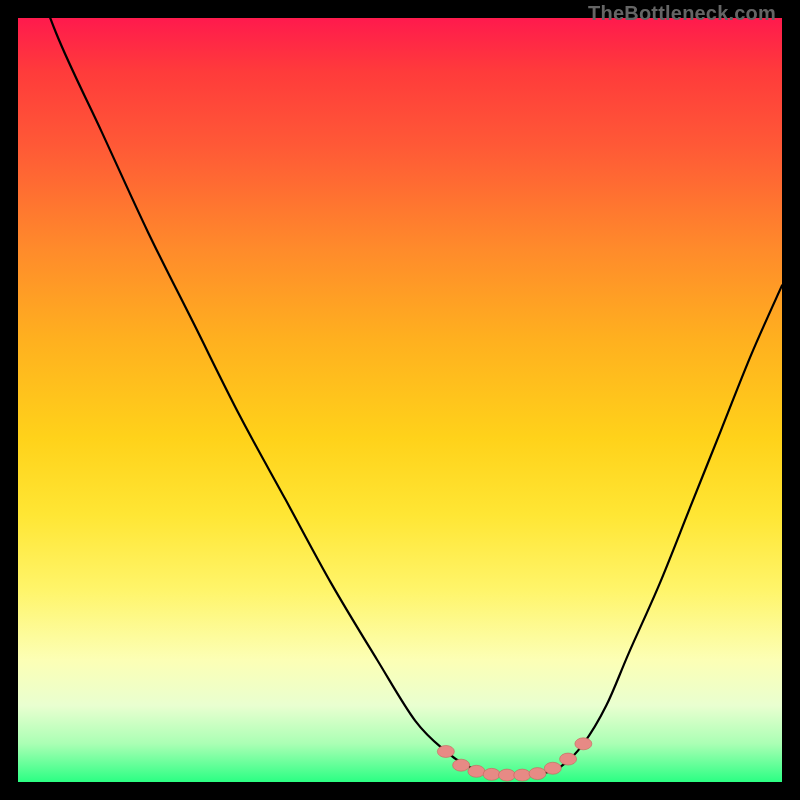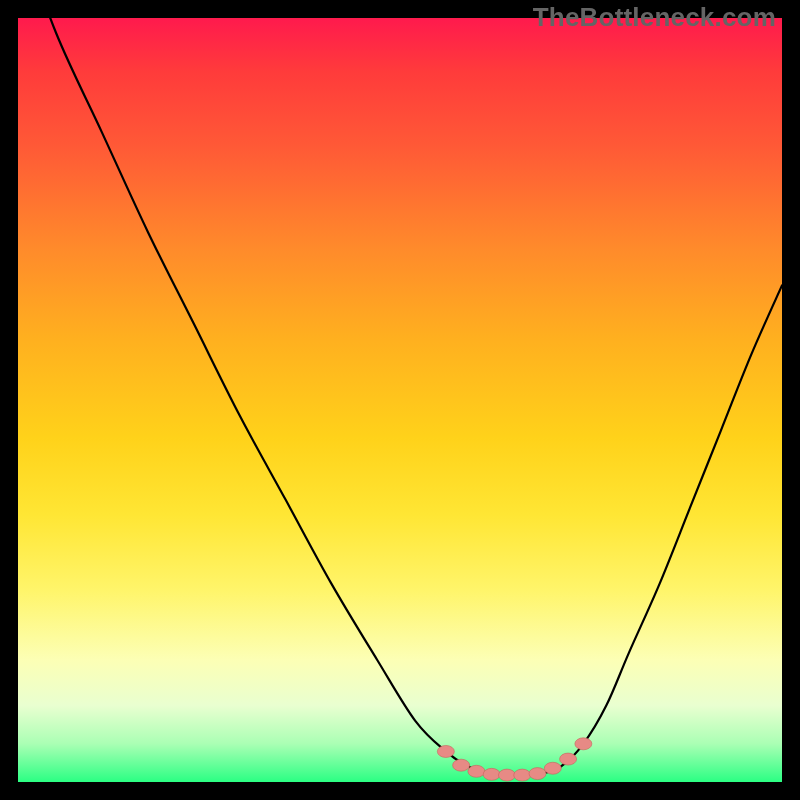--- a/index.html
+++ b/index.html
@@ -44,21 +44,21 @@
       #fcffb5 84%,
       #e9ffd0 90%,
       #aaffb4 95%,
       #2bff83 100%
     );
   }
   .watermark {
     position: absolute;
     top: 2px;
     right: 24px;
-    font-size: 26px;
+    font-size: 20px;
     font-weight: 600;
     color: #656565;
     letter-spacing: 0.2px;
     user-select: none;
   }
   svg.overlay {
     position: absolute;
     left: 0;
     top: 0;
     width: 764px;

